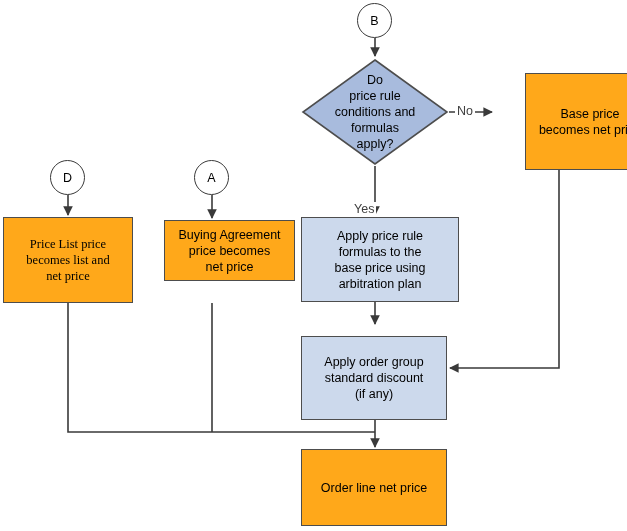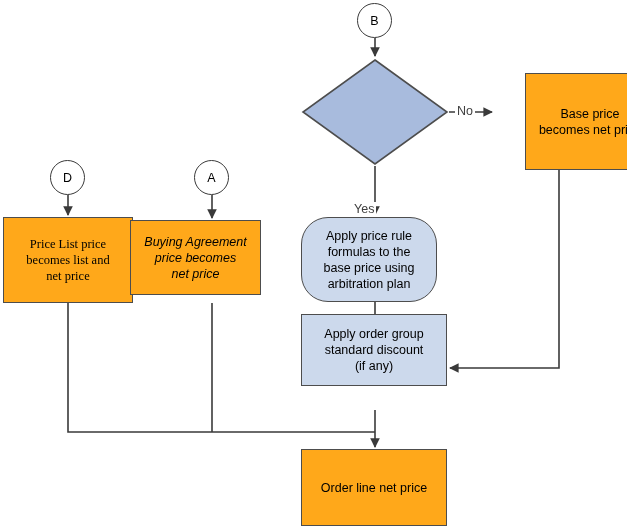--- a/index.html
+++ b/index.html
@@ -118,51 +118,56 @@
   </div>
 
   <div class="connector" style="left:194px; top:160px;">
     <span>A</span>
   </div>
 
   <div class="node" style="left:301px; top:58px; width:148px; height:108px;">
     <svg width="148" height="108" viewBox="0 0 148 108" style="position:absolute; left:0; top:0;">
       <polygon points="74,2 146,54 74,106 2,54" fill="#a8bbdd" stroke="#4d4d4d" stroke-width="1.6"></polygon>
     </svg>
+    <span class="txt" style="position:relative;">Do
+price rule
+conditions and
+formulas
+apply?</span>
   </div>
 
   <div class="edge-label" style="left:455px; top:104px;">No</div>
 
   <div class="edge-label" style="left:352px; top:202px;">Yes</div>
 
   <div class="node box orange" style="left:517px; top:73px; width:130px; height:97px;margin-left:8px;">
     <span class="txt">Base price
 becomes net price</span>
   </div>
 
   <div class="node box orange" style="left:3px; top:217px; width:130px; height:86px;font-family:Liberation Serif, serif;">
     <span class="txt">Price List price
 becomes list and
 net price</span>
   </div>
 
-  <div class="node box orange" style="left:130px; top:220px; width:131px; height:75px;font-style:italic;">
+  <div class="node box orange" style="left:164px; top:220px; width:131px; height:61px;">
     <span class="txt">Buying Agreement
 price becomes
 net price</span>
   </div>
 
-  <div class="node box blue" style="left:301px; top:217px; width:136px; height:85px;border-radius:27px;">
+  <div class="node box blue" style="left:301px; top:217px; width:158px; height:85px;">
     <span class="txt">Apply price rule
 formulas to the
 base price using
 arbitration plan</span>
   </div>
 
-  <div class="node box blue" style="left:301px; top:314px; width:146px; height:72px;">
+  <div class="node box blue" style="left:301px; top:336px; width:146px; height:84px;">
     <span class="txt">Apply order group
 standard discount
 (if any)</span>
   </div>
 
   <div class="node box orange" style="left:301px; top:449px; width:146px; height:77px;">
     <span class="txt">Order line net price</span>
   </div>
 
 </div>

